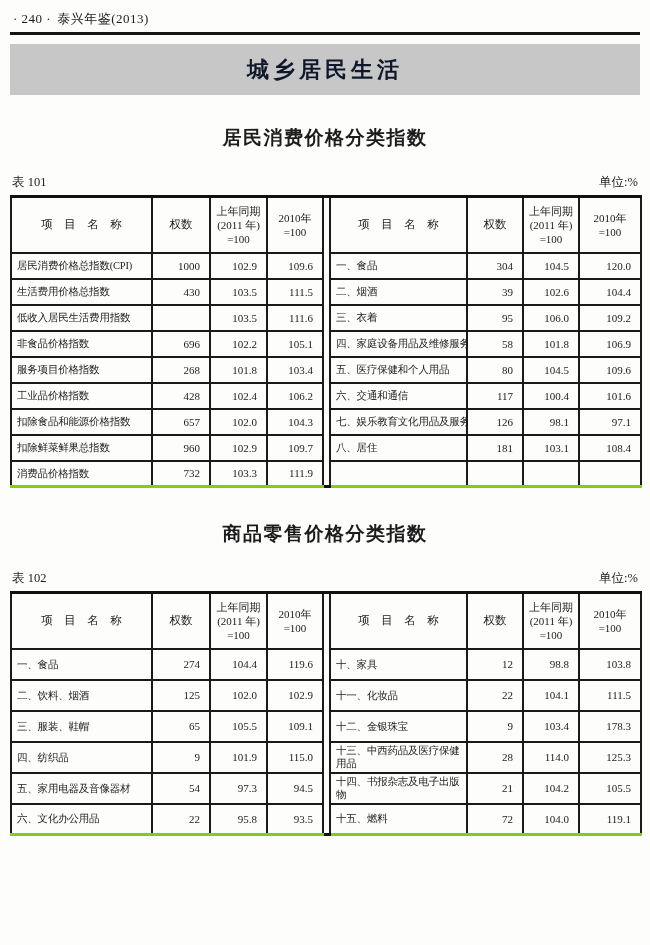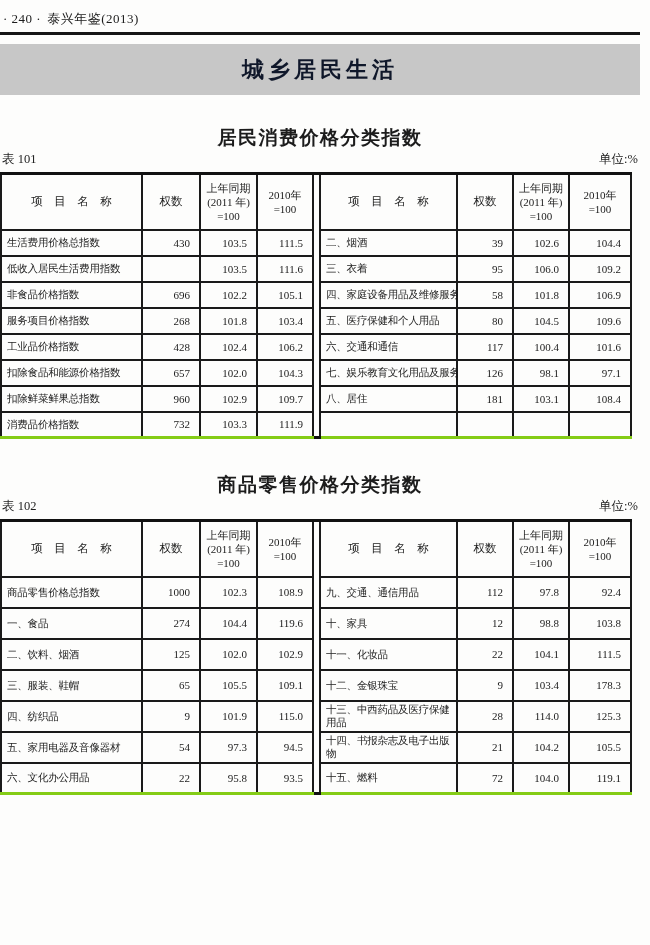--- a/index.html
+++ b/index.html
@@ -4,21 +4,21 @@
 <style>
   html,body { margin:0; padding:0; }
   body {
     width:650px; height:945px;
     background:#f4f4f2;
     font-family:"Liberation Serif","DejaVu Serif",serif;
   }
   .page {
     width:650px; height:945px;
     box-sizing:border-box;
-    padding:8px 10px 0 0;
+    padding:8px 10px 0 10px;
     background:#fdfdfc;
     color:#1c1c1c;
     overflow:hidden;
   }
   .page-header {
     height:22px;
     display:flex; align-items:center;
     font-size:13px;
     padding-left:3px;
     letter-spacing:0.5px;
@@ -34,21 +34,21 @@
   }
   .section-title {
     text-align:center;
     font-family:"Liberation Sans","DejaVu Sans",sans-serif;
     font-weight:bold; font-size:19px; letter-spacing:1.5px;
     height:20px; line-height:20px;
   }
   .st-1 { margin-top:33px; }
   .st-2 { margin-top:36px; }
   .table-meta {
-    margin-top:0; height:20px;
+    margin-top:23px; height:20px;
     display:flex; justify-content:space-between; align-items:flex-end;
     font-size:12.5px; padding:0 2px;
   }
   table {
     border-collapse:collapse; table-layout:fixed;
     width:630px; margin-top:4px;
   }
   td { border:2px solid #1a1a1a; box-sizing:border-box; vertical-align:middle; }
   thead td {
     border-top:3px solid #111;
@@ -125,20 +125,31 @@
           <div class="hl">=100</div>
         </td>
         <td>
           <div class="hl">2010年</div>
           <div class="hl">=100</div>
         </td>
       </tr>
     </thead>
     <tbody>
         <tr>
+          <td class="name">居民消费价格总指数(CPI)</td>
+          <td class="num">1000</td>
+          <td class="num">102.9</td>
+          <td class="num">109.6</td>
+          <td class="gap"></td>
+          <td class="name">一、食品</td>
+          <td class="num">304</td>
+          <td class="num">104.5</td>
+          <td class="num">120.0</td>
+        </tr>
+        <tr>
           <td class="name">生活费用价格总指数</td>
           <td class="num">430</td>
           <td class="num">103.5</td>
           <td class="num">111.5</td>
           <td class="gap"></td>
           <td class="name">二、烟酒</td>
           <td class="num">39</td>
           <td class="num">102.6</td>
           <td class="num">104.4</td>
         </tr>
@@ -261,31 +272,20 @@
           <div class="hl">=100</div>
         </td>
         <td>
           <div class="hl">2010年</div>
           <div class="hl">=100</div>
         </td>
       </tr>
     </thead>
     <tbody>
         <tr>
-          <td class="name">商品零售价格总指数</td>
-          <td class="num">1000</td>
-          <td class="num">102.3</td>
-          <td class="num">108.9</td>
-          <td class="gap"></td>
-          <td class="name">九、交通、通信用品</td>
-          <td class="num">112</td>
-          <td class="num">97.8</td>
-          <td class="num">92.4</td>
-        </tr>
-        <tr>
           <td class="name">一、食品</td>
           <td class="num">274</td>
           <td class="num">104.4</td>
           <td class="num">119.6</td>
           <td class="gap"></td>
           <td class="name">十、家具</td>
           <td class="num">12</td>
           <td class="num">98.8</td>
           <td class="num">103.8</td>
         </tr>

